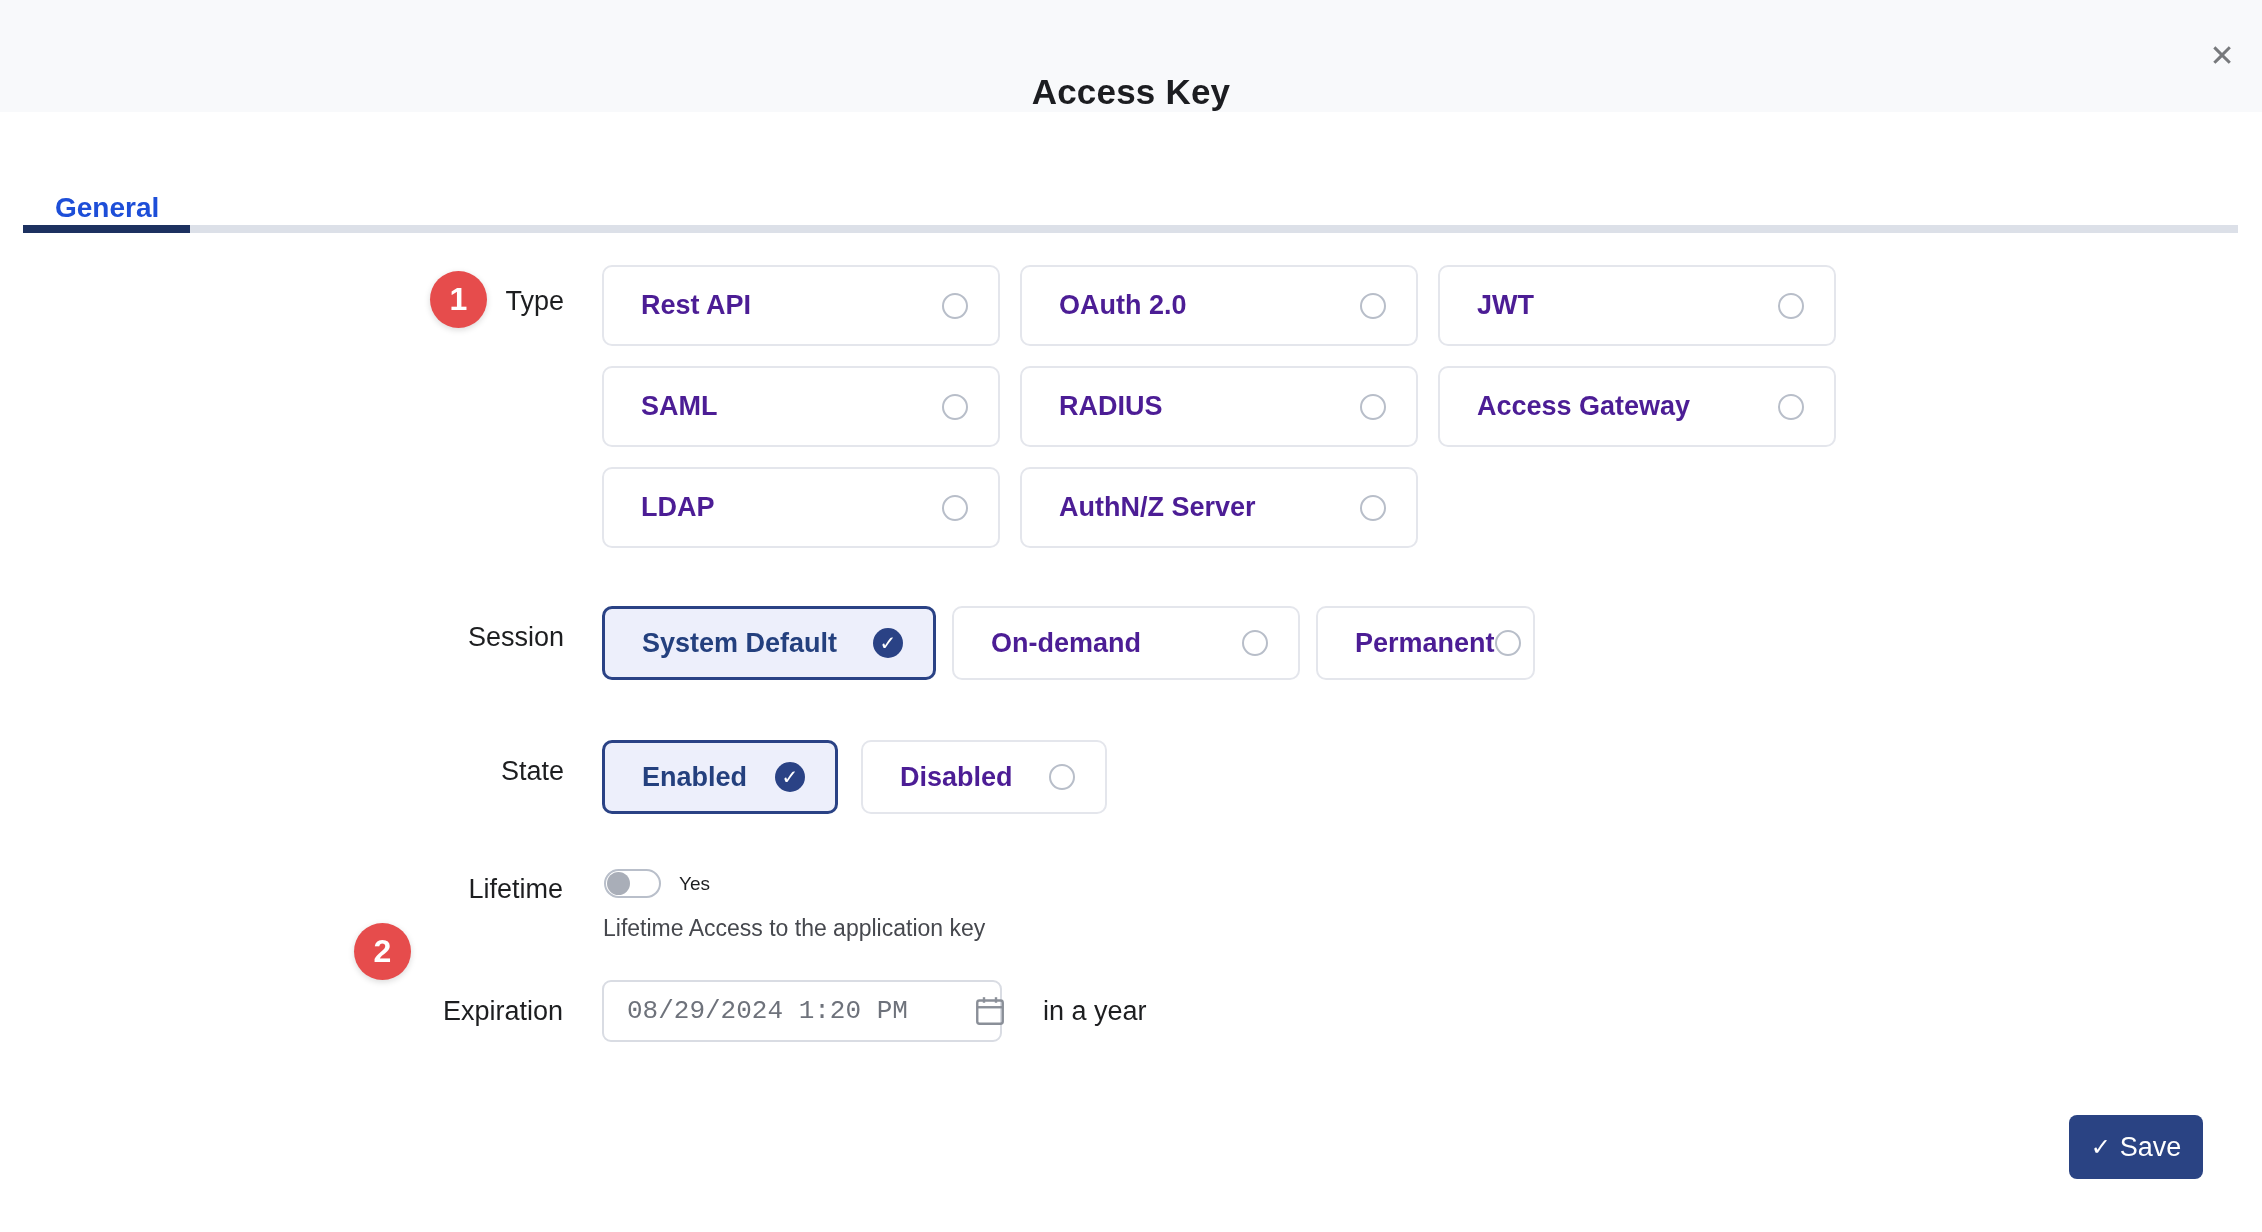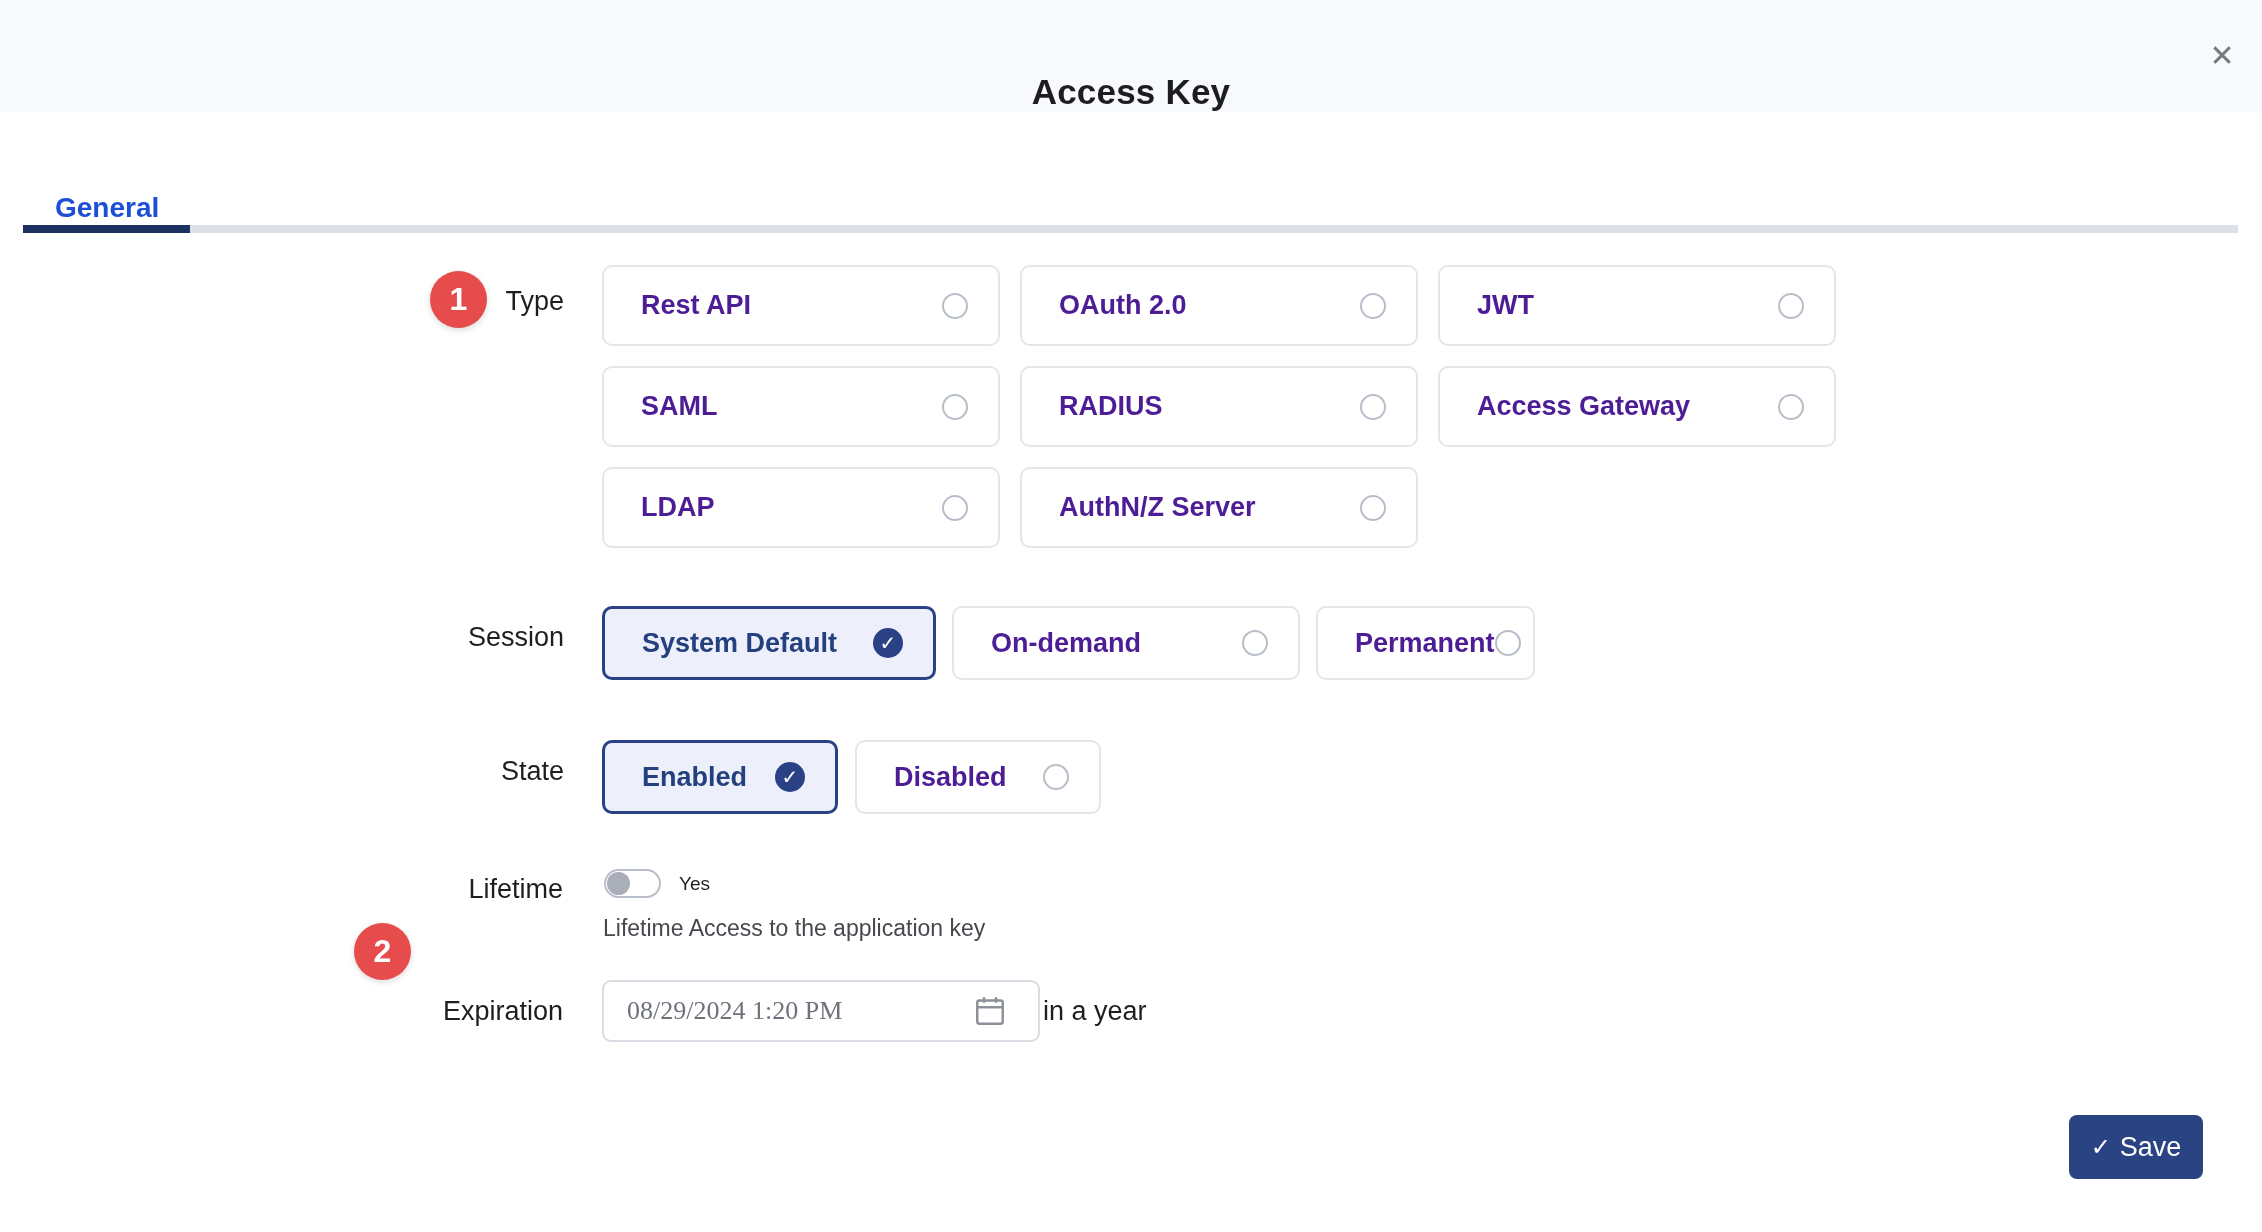--- a/index.html
+++ b/index.html
@@ -143,21 +143,21 @@
     position: absolute;
     left: 602px; top: 606px;
     display: flex;
     gap: 16px;
   }
   .session-row .opt-card { height: 74px; }
   .state-row {
     position: absolute;
     left: 602px; top: 740px;
     display: flex;
-    gap: 17px;
+    gap: 23px;
   }
   .state-row .opt-card { height: 74px; }
   
   .toggle {
     position: absolute;
     left: 604px; top: 869px;
     width: 57px; height: 29px;
     border: 2px solid #b9bfca;
     border-radius: 15px;
     background: #ffffff;
@@ -180,24 +180,24 @@
   .helper-text {
     position: absolute;
     left: 603px; top: 915px;
     font-size: 23px;
     color: #46484e;
   }
   
   .date-input {
     position: absolute;
     left: 602px; top: 980px;
-    width: 438px; height: 62px;
+    width: 400px; height: 62px;
     border: 2px solid #d9dce3;
     border-radius: 9px;
-    font-family: Liberation Serif, serif;
+    font-family: Liberation Mono, monospace;
     font-size: 26px;
     color: #6e727b;
     padding: 0 56px 0 23px;
     background: #ffffff;
     outline: none;
   }
   .calendar-btn {
     position: absolute;
     left: 970px; top: 993px;
     width: 40px; height: 36px;

